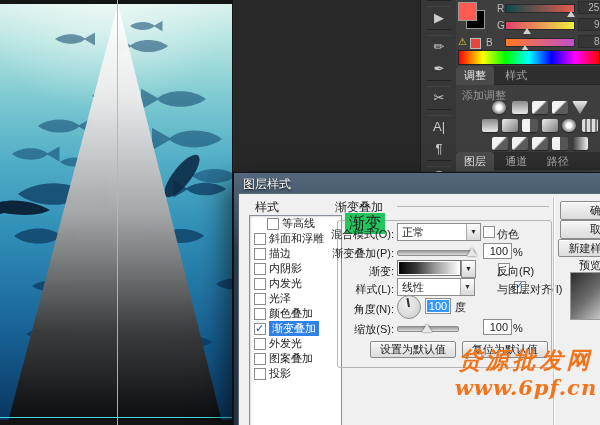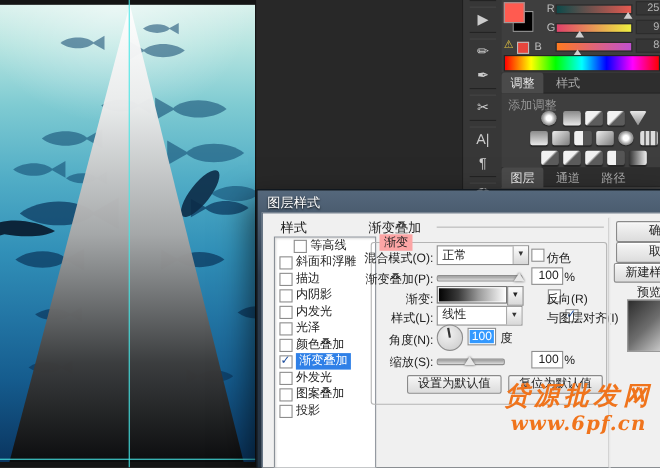--- a/index.html
+++ b/index.html
@@ -49,21 +49,21 @@
   .dlg-body{left:4px;top:20px;width:371px;height:236px;background:#f0f0f0;border:1px solid #5a6a7a;}
   .listbox{background:#ffffff;border:1px solid #8a9097;box-shadow:inset 1px 1px 2px rgba(0,0,0,.15);overflow:hidden;}
   .lrow{height:15px;line-height:15px;font-size:11px;white-space:nowrap;display:flex;align-items:center;cursor:pointer;}
   .lrow .cb{margin:0 3px 0 4px;}
   .lrow.indent{padding-left:13px;}
   .lrow .sel{background:#2f80e7;color:#fff;padding:0 3px;}
   .cb{display:inline-block;width:10px;height:10px;background:#fff;border:1px solid #8d8d8d;position:relative;flex:0 0 auto;cursor:pointer;}
   .cb.checked::after{content:"✓";position:absolute;left:0px;top:-3px;font-size:11px;color:#1d4e9e;font-weight:bold;}
   .hdr-line{height:1px;background:#b7b7b7;}
   .groupbox{border:1px solid #b4b4b4;border-radius:3px;}
-  .glabel{background:#fca5a5;padding:0 4px;font-size:11px;}
+  .glabel{background:#22c55e;padding:0 4px;font-size:16px;}
   .flabel{font-size:11px;text-align:right;}
   .select{background:#fff;border:1px solid #8d8d8d;height:16px;line-height:16px;font-size:11px;padding-left:4px;cursor:pointer;}
   .select .arr{float:right;width:13px;text-align:center;font-size:7px;color:#333;background:linear-gradient(180deg,#fdfdfd,#d8d8d8);border-left:1px solid #aaa;height:16px;line-height:16px;}
   .vbox{background:#fff;border:1px solid #8d8d8d;height:14px;line-height:14px;font-size:11px;text-align:right;padding-right:3px;}
   .track{height:4px;background:linear-gradient(180deg,#9a9a9a,#dcdcdc);border:1px solid #8e8e8e;border-radius:2px;}
   .thumb{width:0;height:0;border-left:5px solid transparent;border-right:5px solid transparent;border-bottom:8px solid #e8e8e8;position:absolute;top:-2px;filter:drop-shadow(0 0 1px #555);}
   .gradbar{height:14px;background:linear-gradient(90deg,#000,#3a3a3a 30%,#9a9a9a 60%,#fff);border:1px solid #777;box-shadow:inset 0 0 0 1px #fff;cursor:pointer;}
   .gradbtn{width:13px;height:16px;background:linear-gradient(180deg,#fdfdfd,#d8d8d8);border:1px solid #8d8d8d;font-size:7px;text-align:center;line-height:16px;cursor:pointer;}
   .btn{background:linear-gradient(180deg,#f6f6f6,#dcdcdc);border:1px solid #8a8a8a;border-radius:2px;font-size:11px;text-align:center;cursor:pointer;box-shadow:inset 0 1px 0 #fff;}
   .dial{width:22px;height:22px;border-radius:50%;background:radial-gradient(circle at 40% 35%,#f2f2f2,#c9c9c9);border:1px solid #8e8e8e;}
@@ -305,21 +305,21 @@
 
     
     <div class="abs flabel" style="left:88px;top:70px;width:67px;">渐变:</div>
     <div class="abs gradbar" style="left:158px;top:66px;width:62px;"></div>
     <div class="abs gradbtn" style="left:222px;top:66px;">▼</div>
     <span class="abs cb" style="left:244px;top:69px;"></span>
     <div class="abs flabel" style="left:258px;top:70px;text-align:left;">反向(R)</div>
 
     
     <div class="abs flabel" style="left:88px;top:88px;width:67px;">样式(L):</div>
-    <div class="abs select" style="left:158px;top:84px;width:72px;font-family:Liberation Mono, monospace;">
+    <div class="abs select" style="left:158px;top:84px;width:72px;">
       <span>线性</span>
       <span class="arr">▼</span>
     </div>
     <span class="abs cb checked" style="left:244px;top:87px;"></span>
     <div class="abs flabel" style="left:258px;top:88px;text-align:left;">与图层对齐(I)</div>
 
     
     <div class="abs flabel" style="left:88px;top:108px;width:67px;">角度(N):</div>
     <div class="abs dial" style="left:158px;top:101px;">
       <div class="abs needle"></div>
@@ -348,14 +348,14 @@
     <div class="abs btn" style="left:321px;top:26px;width:80px;height:17px;line-height:17px;">取消</div>
     <div class="abs btn" style="left:319px;top:45px;width:90px;height:16px;line-height:16px;">新建样式(W)...</div>
     
     <div class="abs flabel" style="left:340px;top:64px;text-align:left;">预览(V)</div>
     <div class="abs" style="left:331px;top:78px;width:46px;height:46px;border:1px solid #999;background:linear-gradient(135deg,#2c2c2c,#6d6d6d 45%,#f4f4f4);"></div>
   </div>
 </div>
 
 <div class="abs watermark">
   <div style="font-size:23px;letter-spacing:4px;color:#f0741c;">贷源批发网</div>
-  <div style="font-size:18px;letter-spacing:1px;color:#f0741c;">www.6pf.cn</div>
+  <div style="font-size:21px;letter-spacing:1px;color:#f0741c;">www.6pf.cn</div>
 </div>
 
 </body></html>

